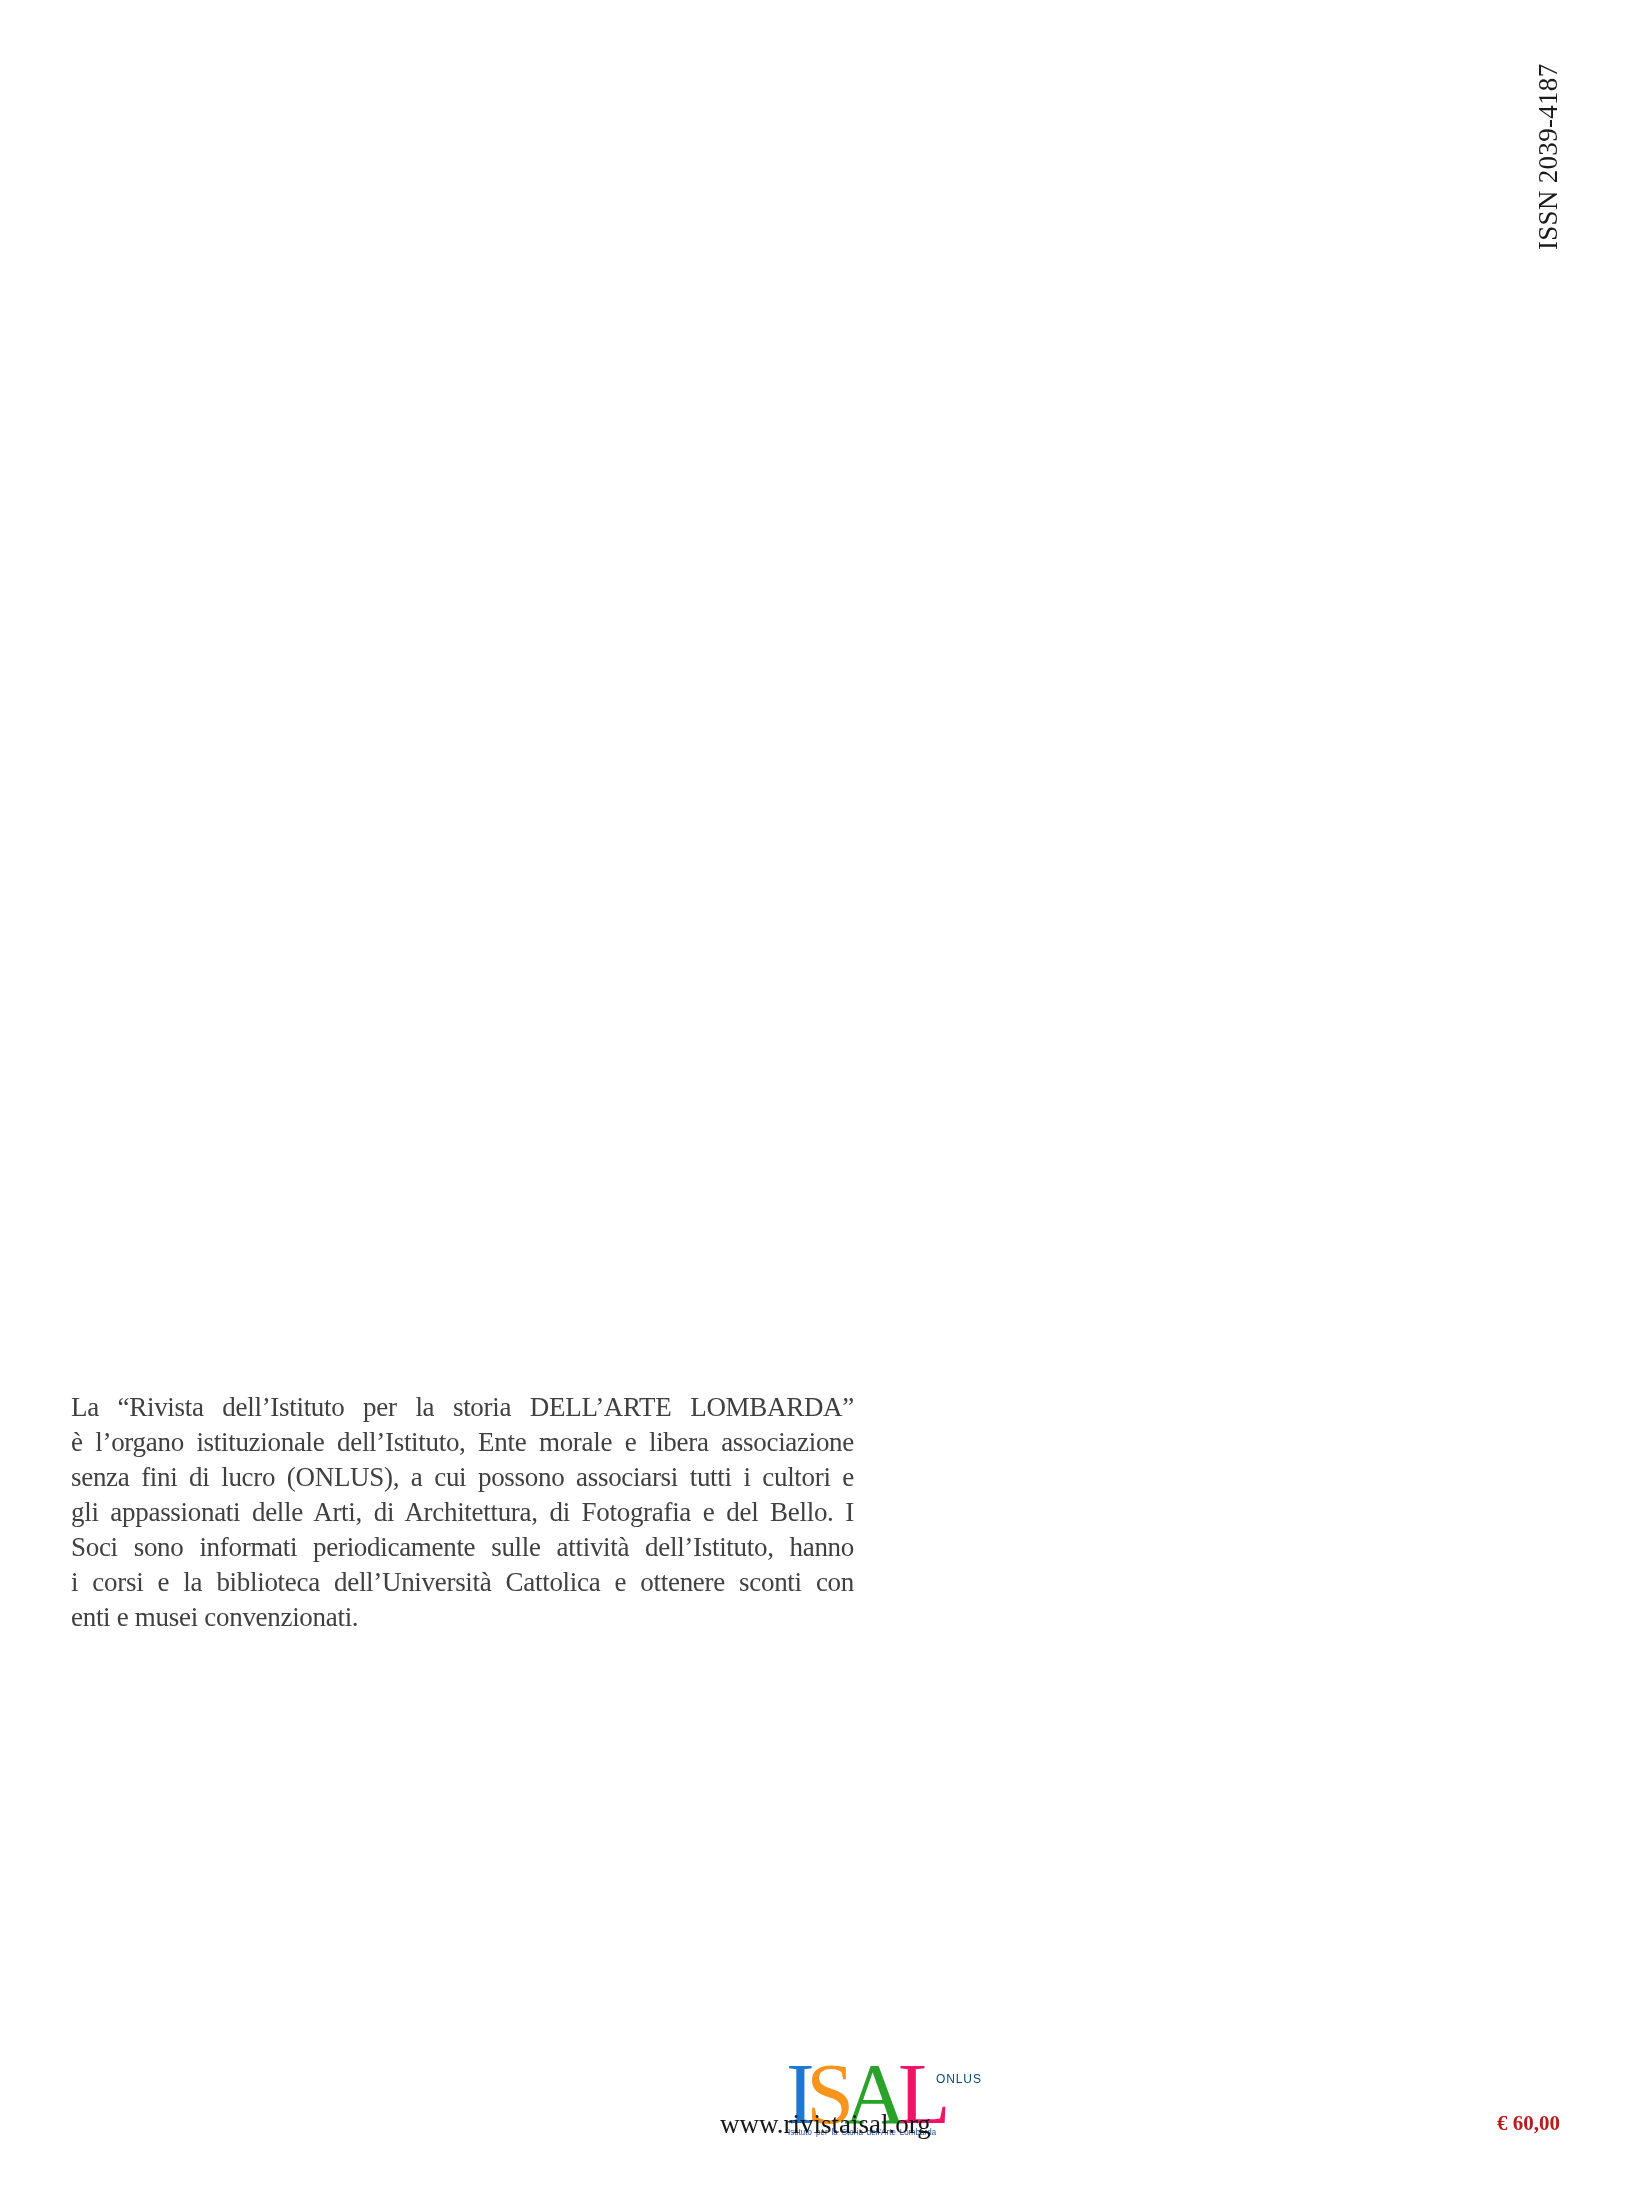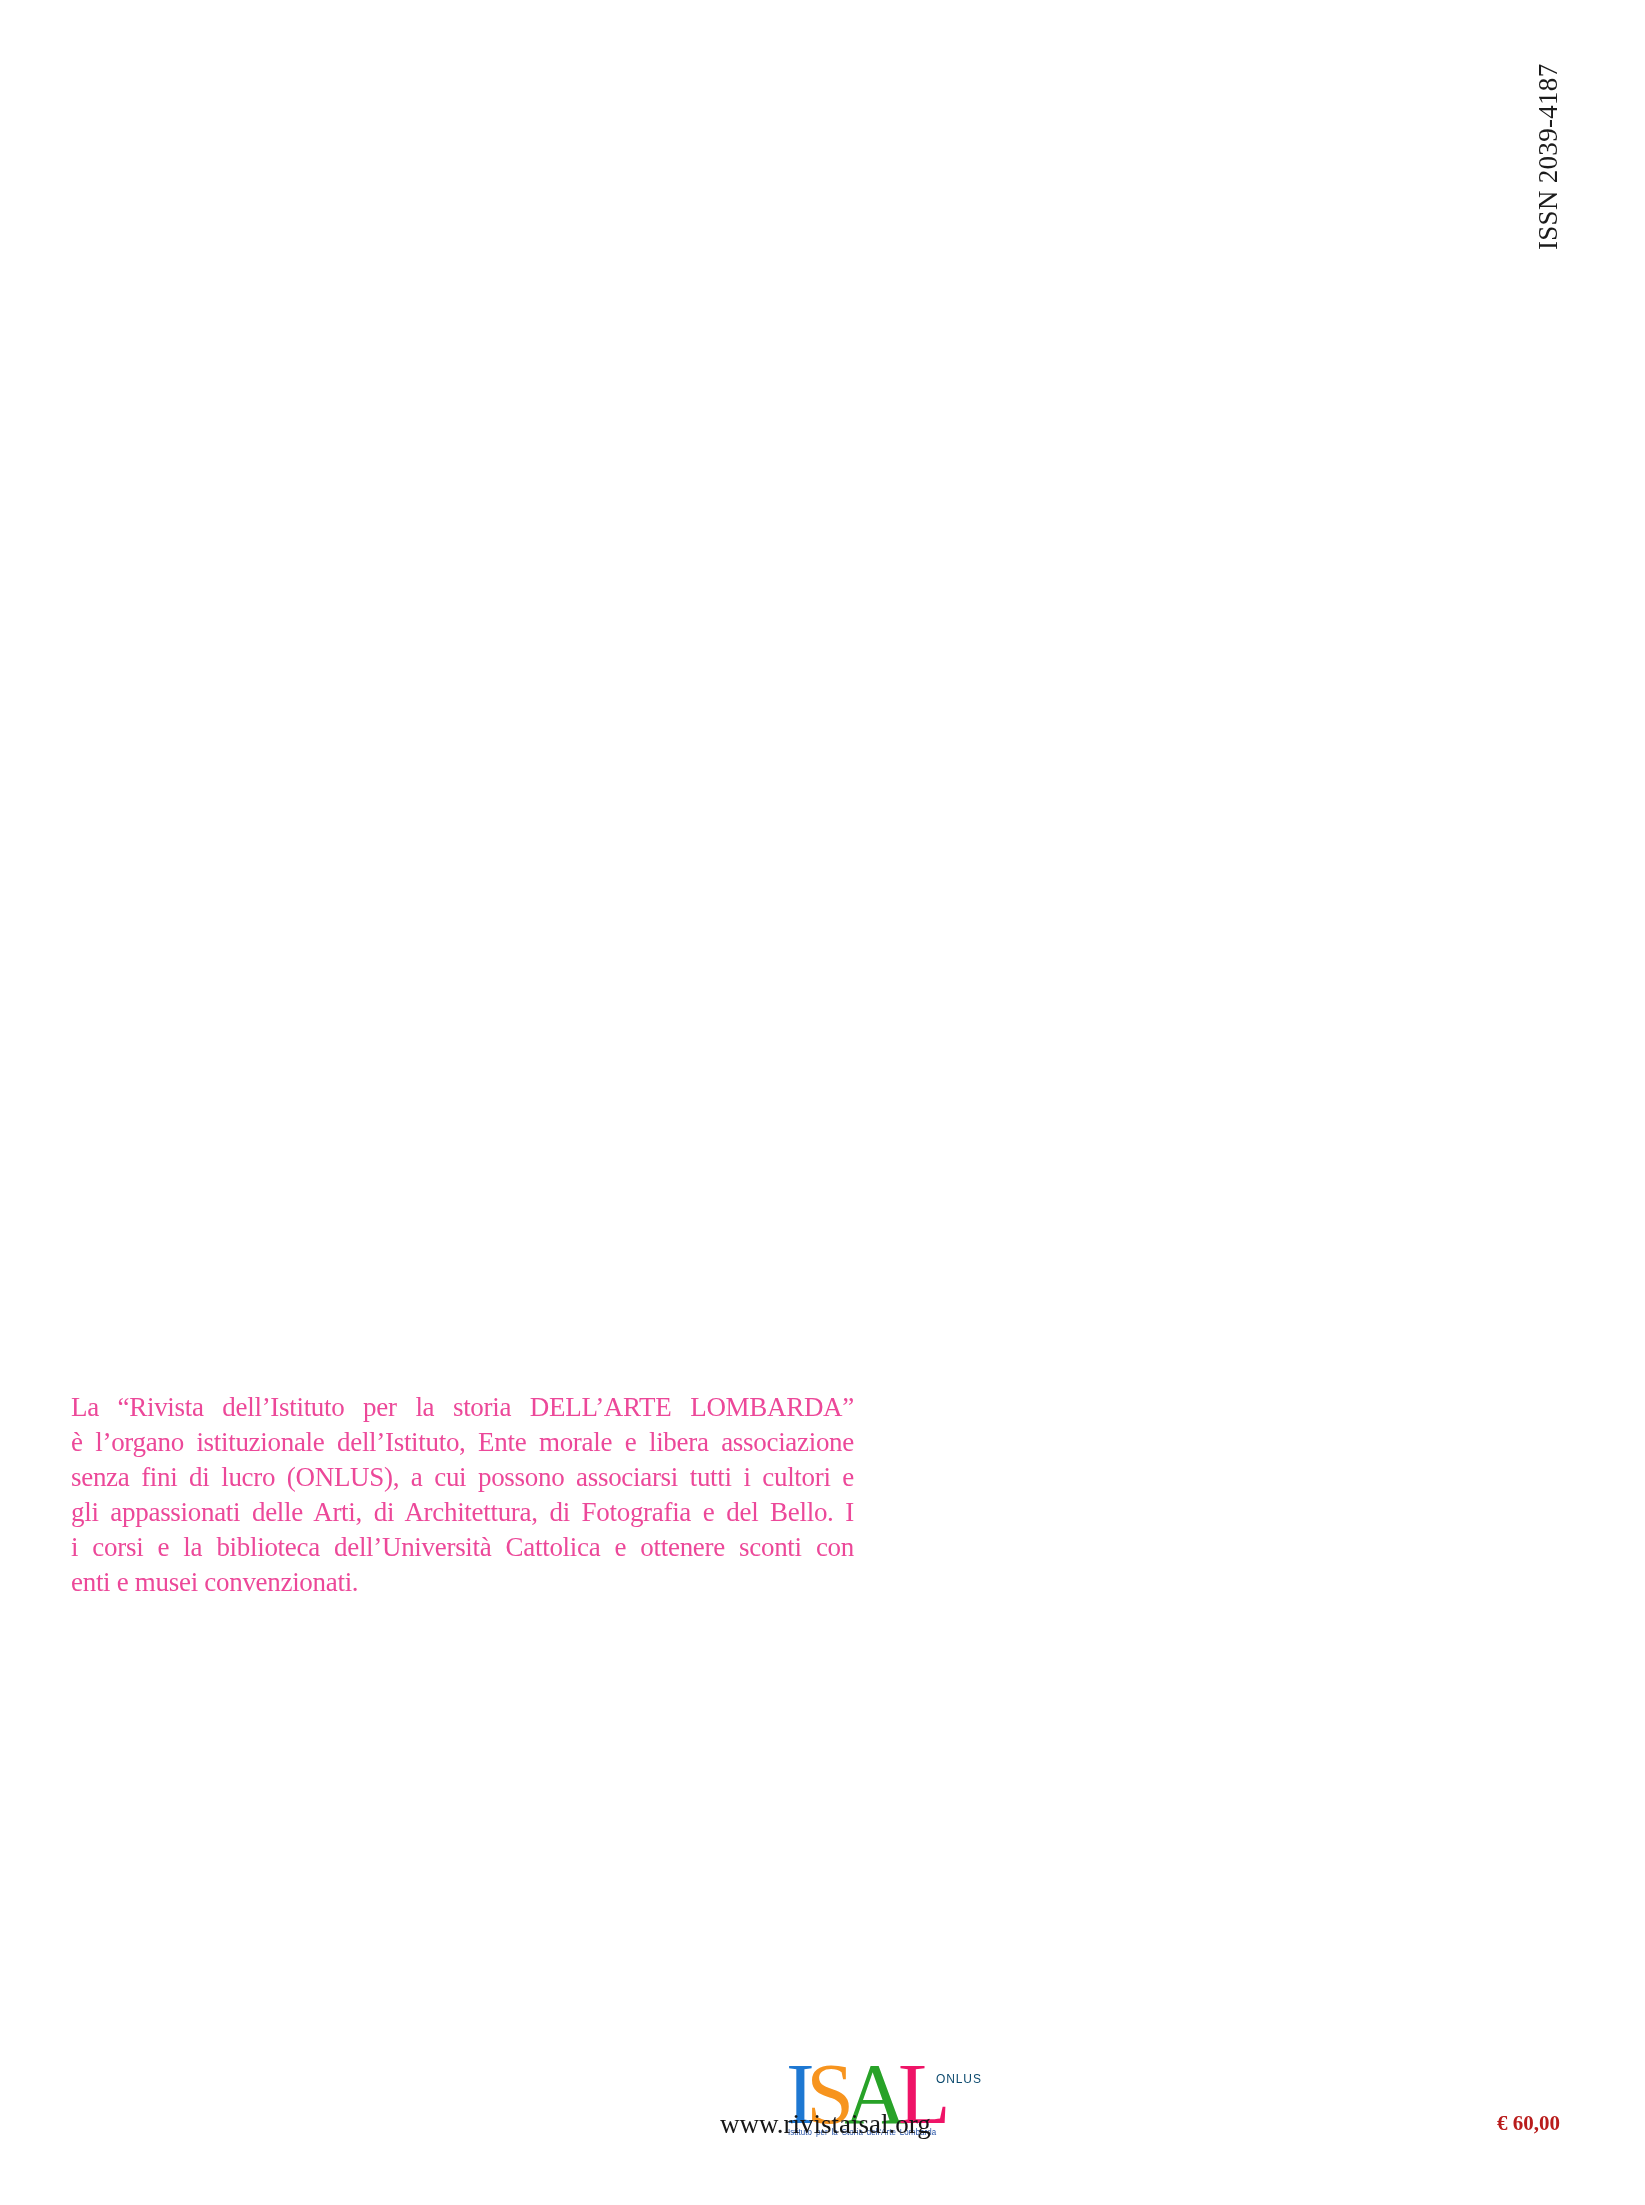--- a/index.html
+++ b/index.html
@@ -39,21 +39,21 @@
     top: 1390px;
     width: 783px;
   }
   .jline {
     font-size: 27px;
     line-height: 35px;
     letter-spacing: -0.3px;
     text-align: justify;
     text-align-last: justify;
     white-space: normal;
-    color: #ec4899;
+    color: #404040;
   }
   .jline.last {
     text-align-last: left;
   }
 
   
   .logo {
     position: absolute;
     left: 786px;
     top: 2007px;
@@ -119,20 +119,21 @@
 
 <div class="page">
 
   <div class="issn">ISSN 2039-4187</div>
 
   <div class="about">
     <div class="jline">La “Rivista dell’Istituto per la storia DELL’ARTE LOMBARDA”</div>
     <div class="jline">è l’organo istituzionale dell’Istituto, Ente morale e libera associazione</div>
     <div class="jline">senza fini di lucro (ONLUS), a cui possono associarsi tutti i cultori e</div>
     <div class="jline">gli appassionati delle Arti, di Architettura, di Fotografia e del Bello. I</div>
+    <div class="jline">Soci sono informati periodicamente sulle attività dell’Istituto, hanno</div>
     <div class="jline">i corsi e la biblioteca dell’Università Cattolica e ottenere sconti con</div>
     <div class="jline last">enti e musei convenzionati.</div>
   </div>
 
   <div class="logo">
     <div class="letters">
       <span class="ltr l-i" style="color: rgb(30, 120, 210);">I</span><span class="ltr l-s" style="color: rgb(247, 148, 30);">S</span><span class="ltr l-a" style="color: rgb(40, 162, 40);">A</span><span class="ltr l-l" style="color: rgb(239, 20, 103);">L</span>
     </div>
     <div class="onlus" style="color: #0c4a6e;">ONLUS</div>
     <div class="tagline" style="color: rgb(36, 81, 165);">Istituto per la Storia dell'Arte Lombarda</div>

